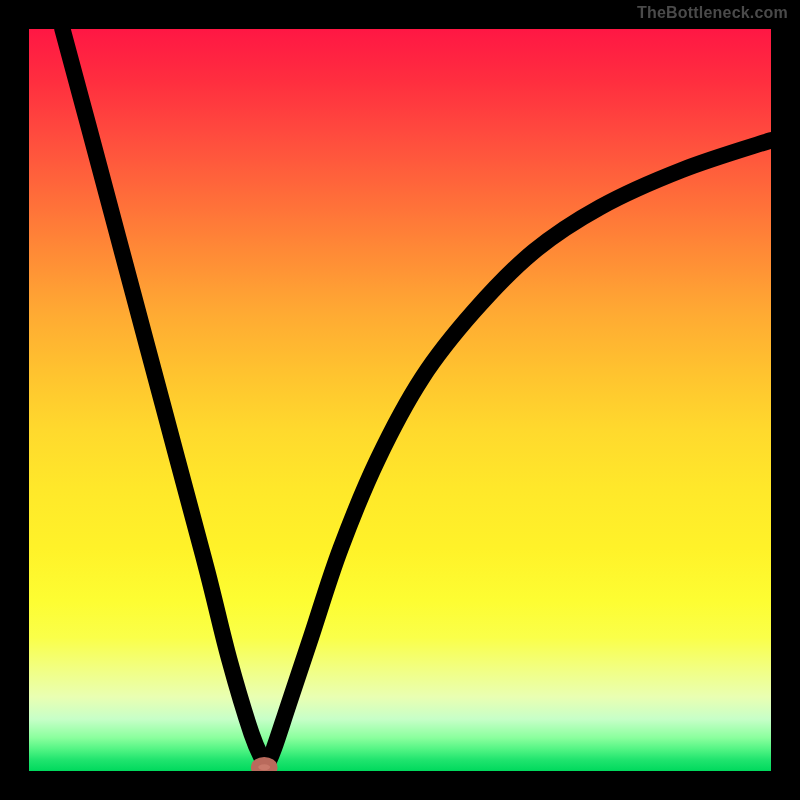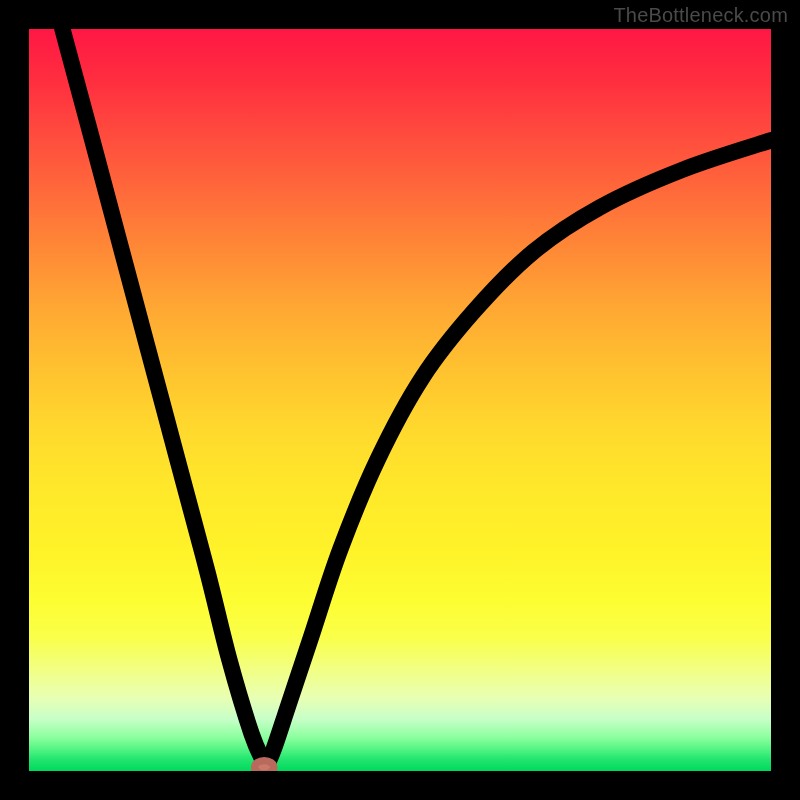--- a/index.html
+++ b/index.html
@@ -14,22 +14,22 @@
     width: 800px;
     height: 800px;
     background: #000;
     position: relative;
   }
   .watermark {
     position: absolute;
     top: 4px;
     right: 12px;
     color: #4a4a4a;
-    font-size: 20px;
-    font-weight: 400;
+    font-size: 16px;
+    font-weight: 700;
     letter-spacing: 0.2px;
     z-index: 10;
   }
   .plot-area {
     position: absolute;
     left: 29px;
     top: 29px;
     width: 742px;
     height: 742px;
     background: linear-gradient(to bottom,

